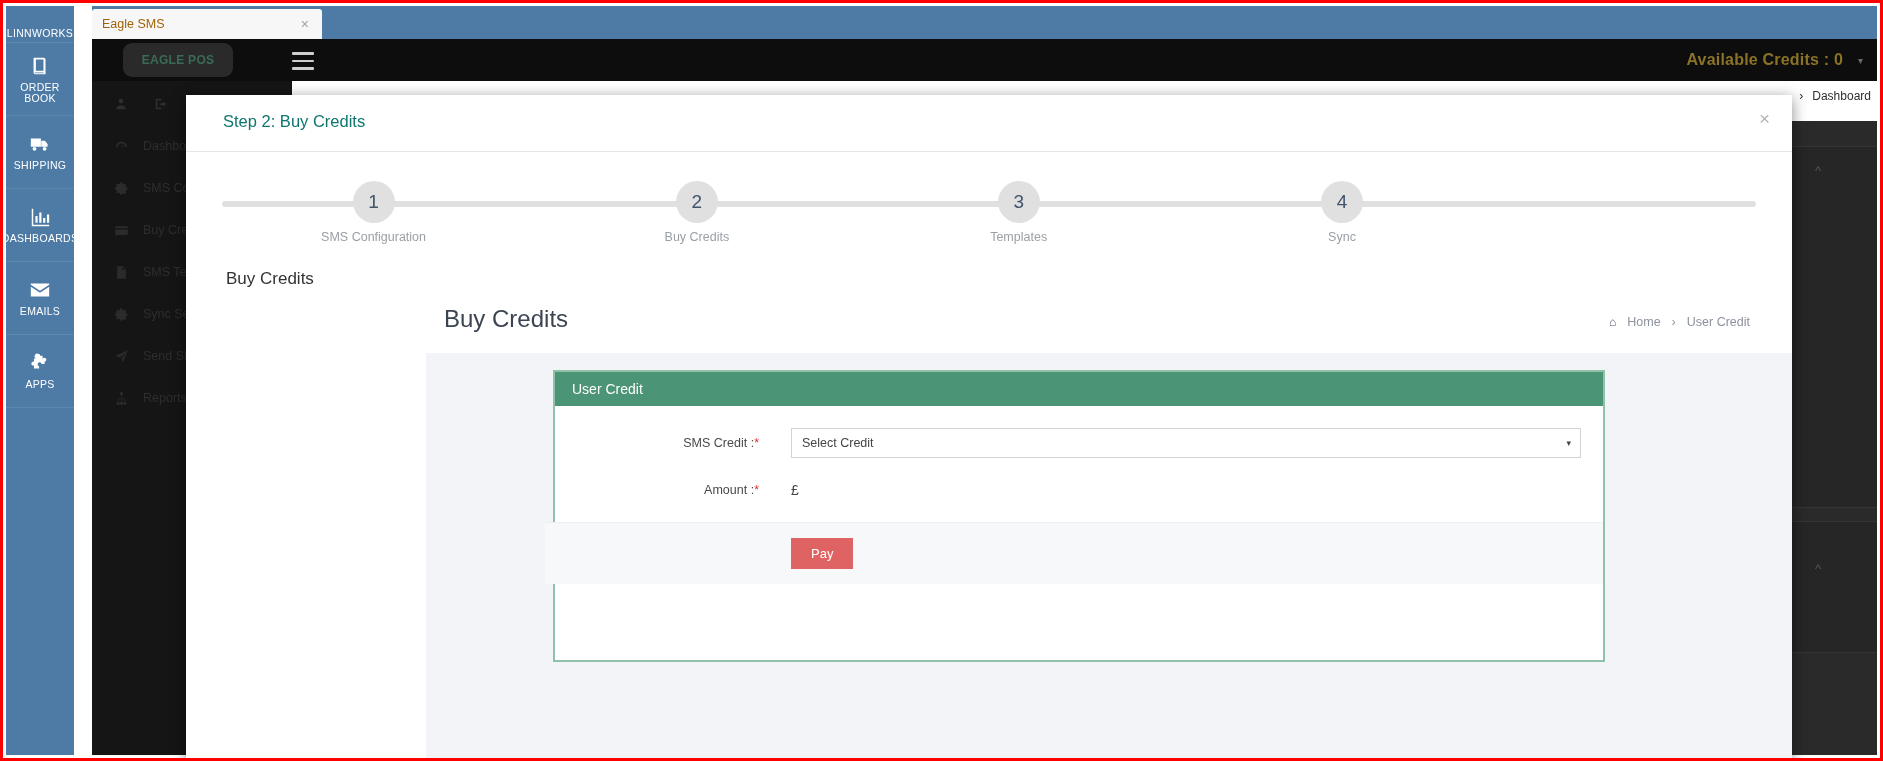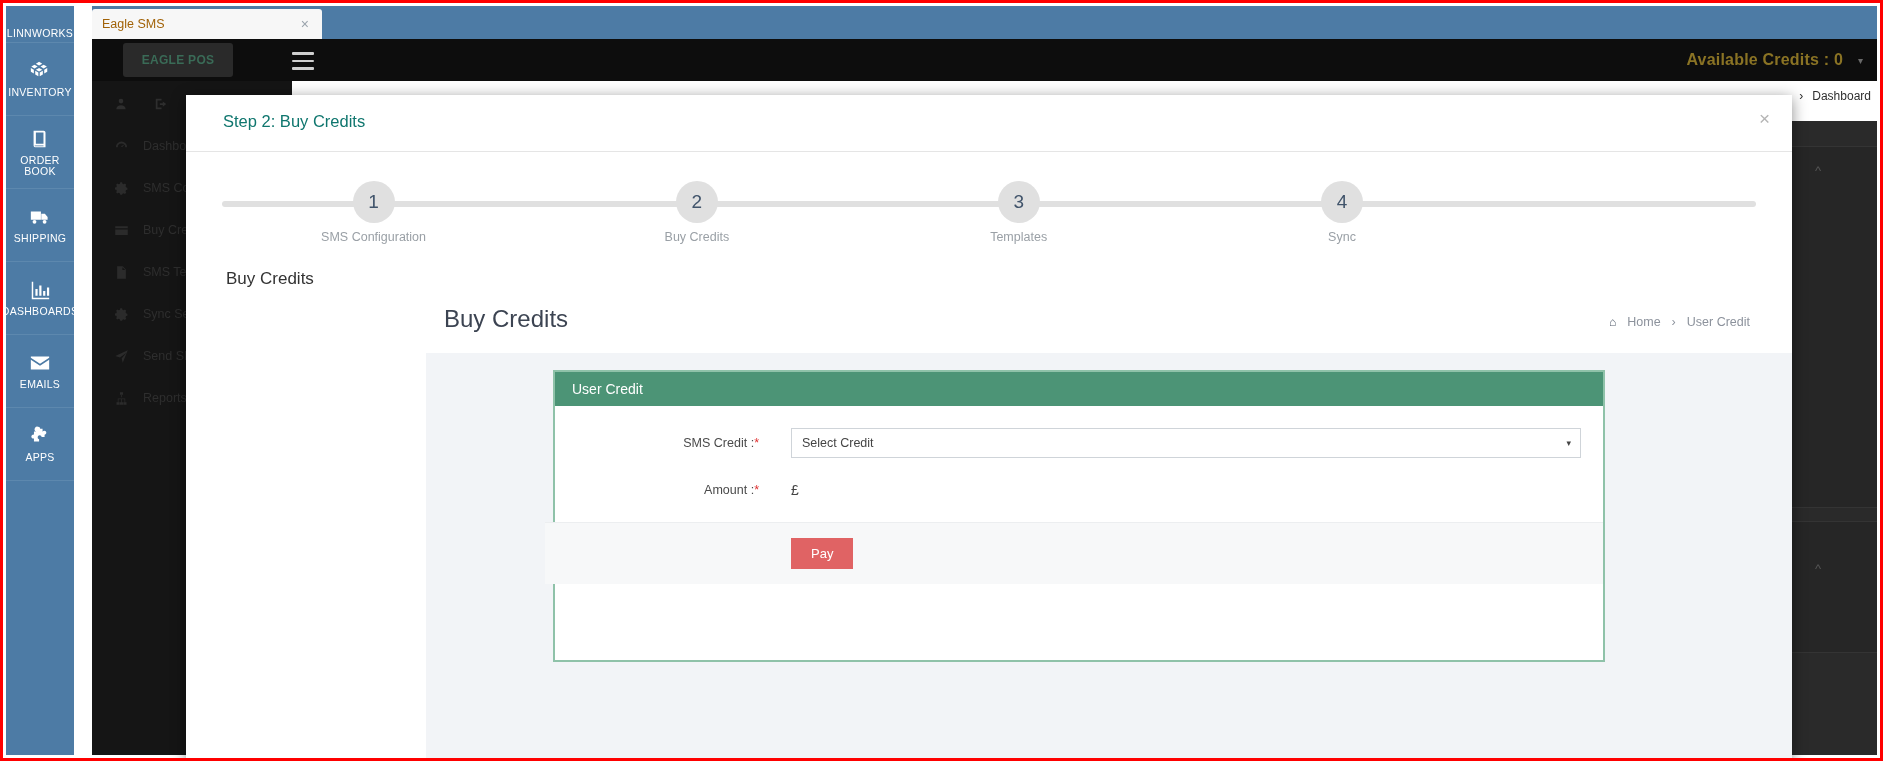--- a/index.html
+++ b/index.html
@@ -56,21 +56,21 @@
     position:absolute;left:89px;top:36px;right:3px;bottom:3px;
     background:#161616;
     overflow:hidden;
   }
   #topbar{
     position:absolute;left:0;top:0;right:0;height:42px;
     background:#0d0d0d;
   }
   #brand{
     position:absolute;left:31px;top:4px;width:110px;height:34px;
-    background:#2a2a2a;border-radius:3px;
+    background:#2a2a2a;border-radius:9px;
     display:flex;align-items:center;justify-content:center;
     overflow:hidden;
   }
   #brand-text{font-size:12px;color:#3a6b57;font-weight:bold;letter-spacing:.3px;}
   #hamburger{position:absolute;left:200px;top:13px;width:22px;cursor:pointer;}
   #hamburger span{display:block;height:2.5px;background:#cfcfcf;margin-bottom:5px;border-radius:1px;}
   #credits{
     position:absolute;right:34px;top:12px;
     font-size:16px;font-weight:bold;color:#8a7324;letter-spacing:.2px;cursor:pointer;
   }
@@ -203,28 +203,20 @@
 <body>
 
 <div id="app-frame">
 
   <div id="left-rail">
 
     <div class="rail-item">
       <span class="rail-label">LINNWORKS</span>
     </div>
 
-    <div class="rail-item">
-      <span>
-        <svg class="rail-ico" viewBox="0 0 24 24">
-            <path d="M11 2 7.5 4 11 6l3.5-2zM6 5.2 2.5 7.2 6 9.2l3.5-2zM16 5.2l-3.5 2 3.5 2 3.5-2zM11 8.6 7.5 10.6 11 12.6l3.5-2zM2 8.6v4.2l3.3 1.9V10.5zM19.9 8.6 16.6 10.5v4.2l3.3-1.9zM6.8 11.6v4.2l3.4 2v-4.2zM15.1 11.6l-3.4 2v4.2l3.4-2z"></path>
-          </svg>
-      </span>
-      <span class="rail-label">INVENTORY</span>
-    </div>
 
     <div class="rail-item">
       <span>
         <svg class="rail-ico" viewBox="0 0 24 24">
             <path d="M5 3h11a2 2 0 0 1 2 2v16H7a2 2 0 0 1-2-2zm2.5 2v12.2h8.3V5zM6 19.3q0 .7.8.7h9V19H6.8q-.8 0-.8.3z"></path>
           </svg>
       </span>
       <span class="rail-label">ORDER BOOK</span>
     </div>
 

